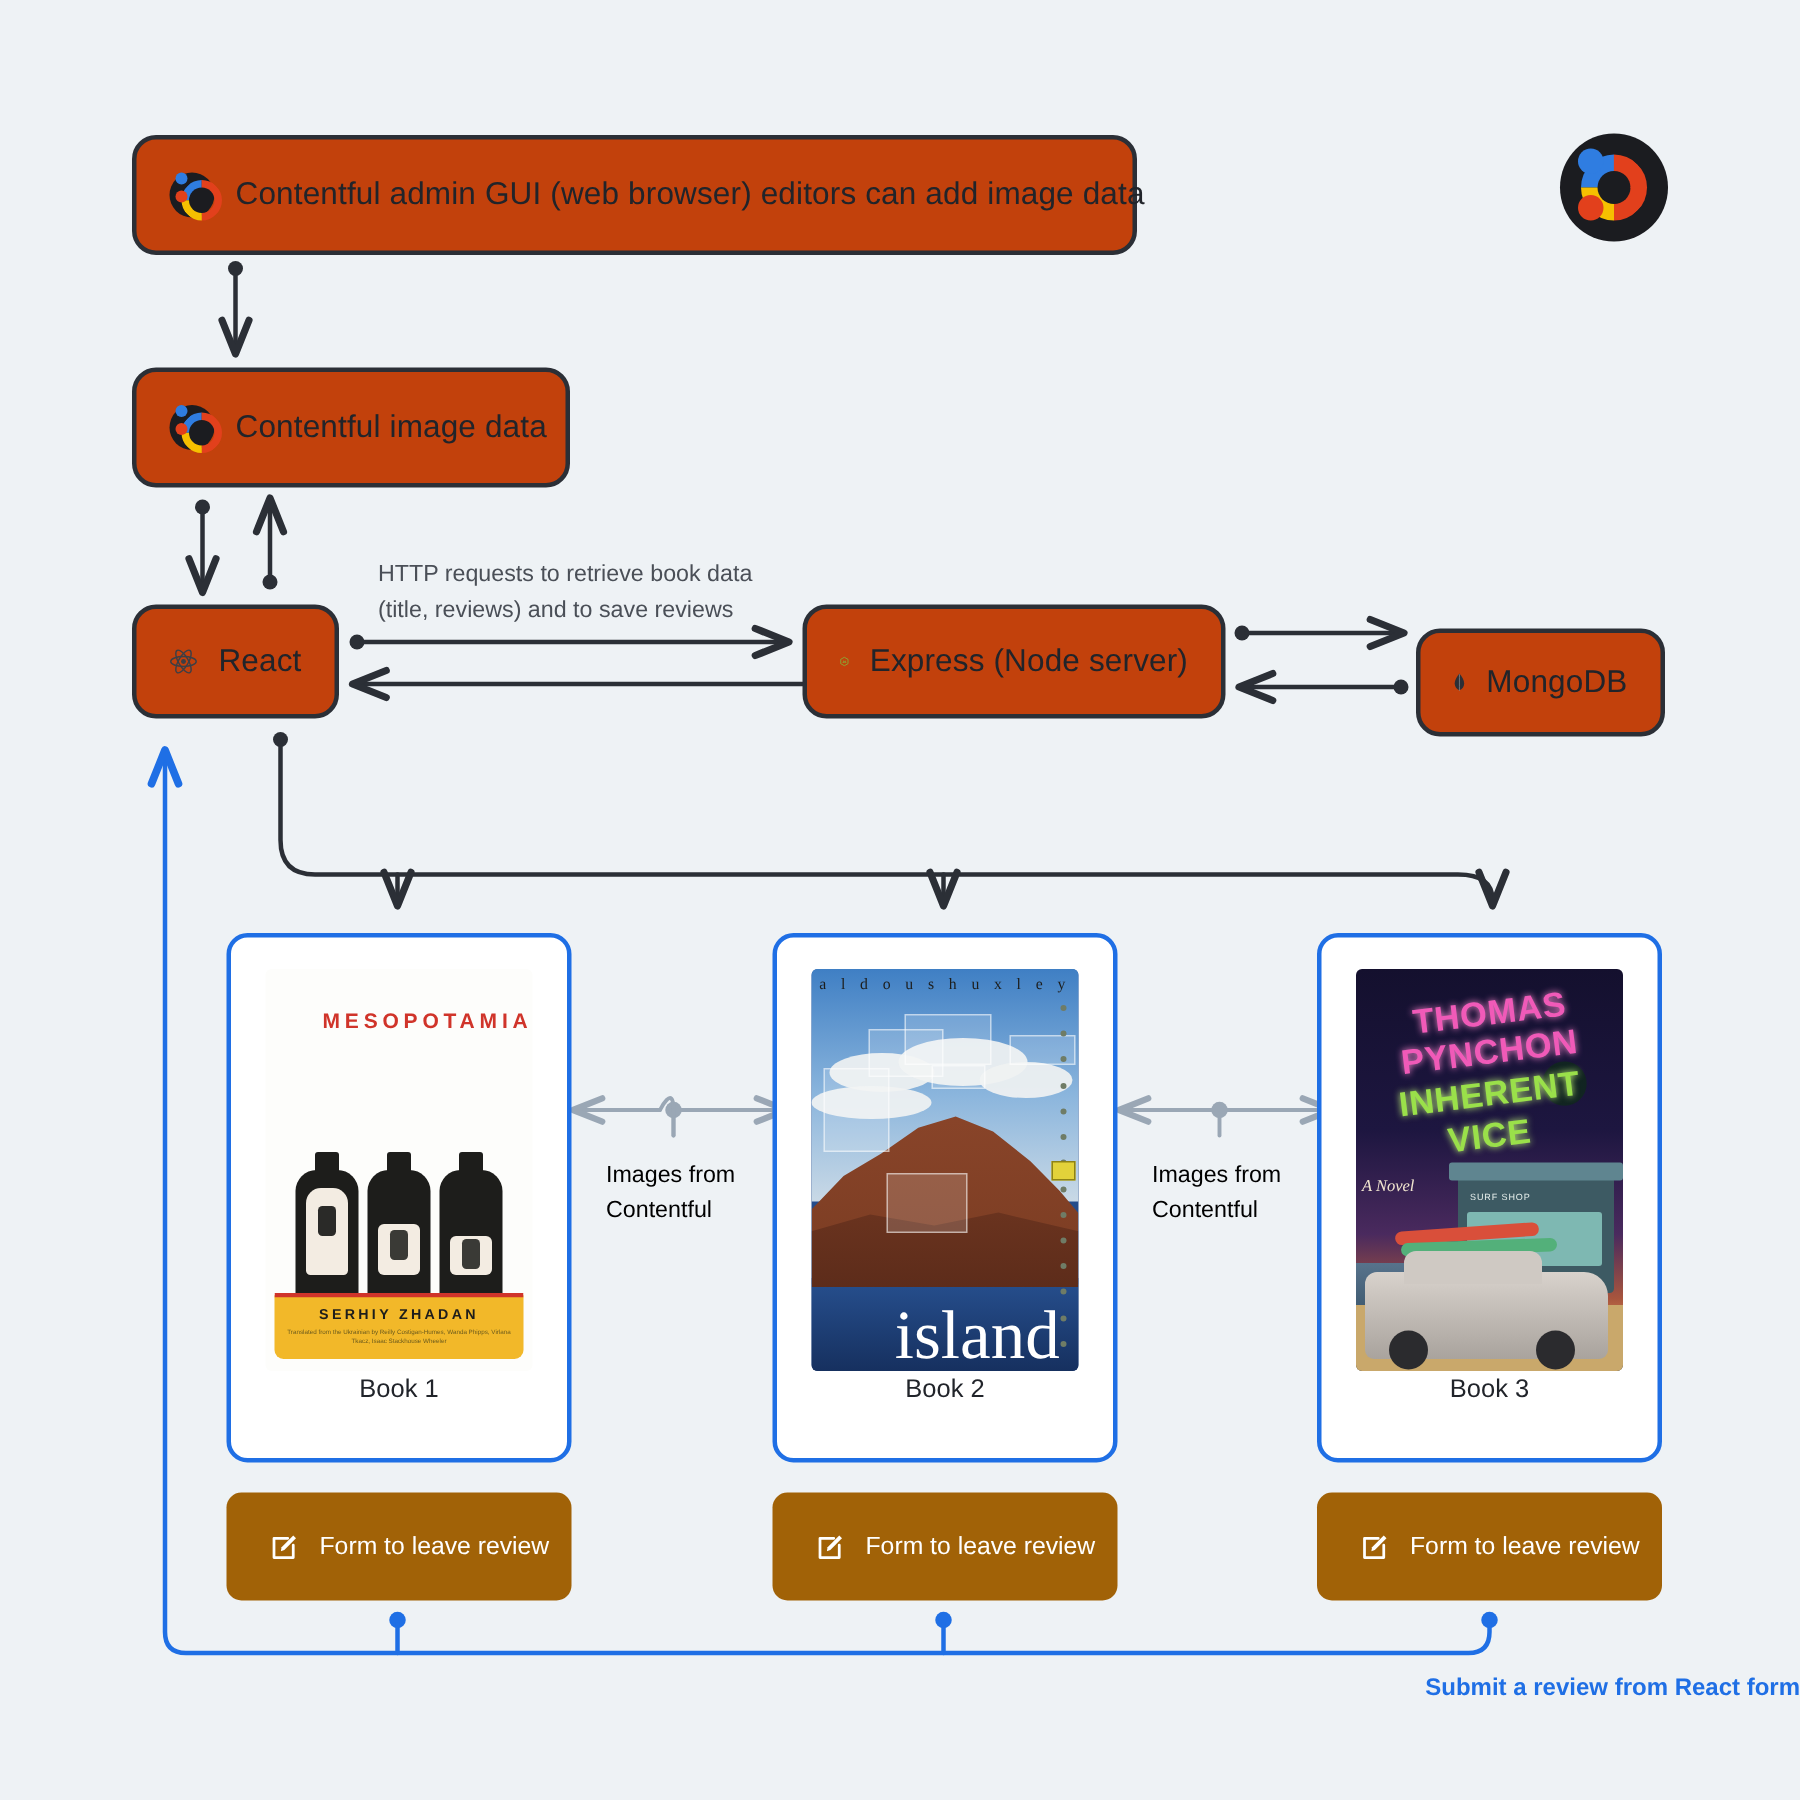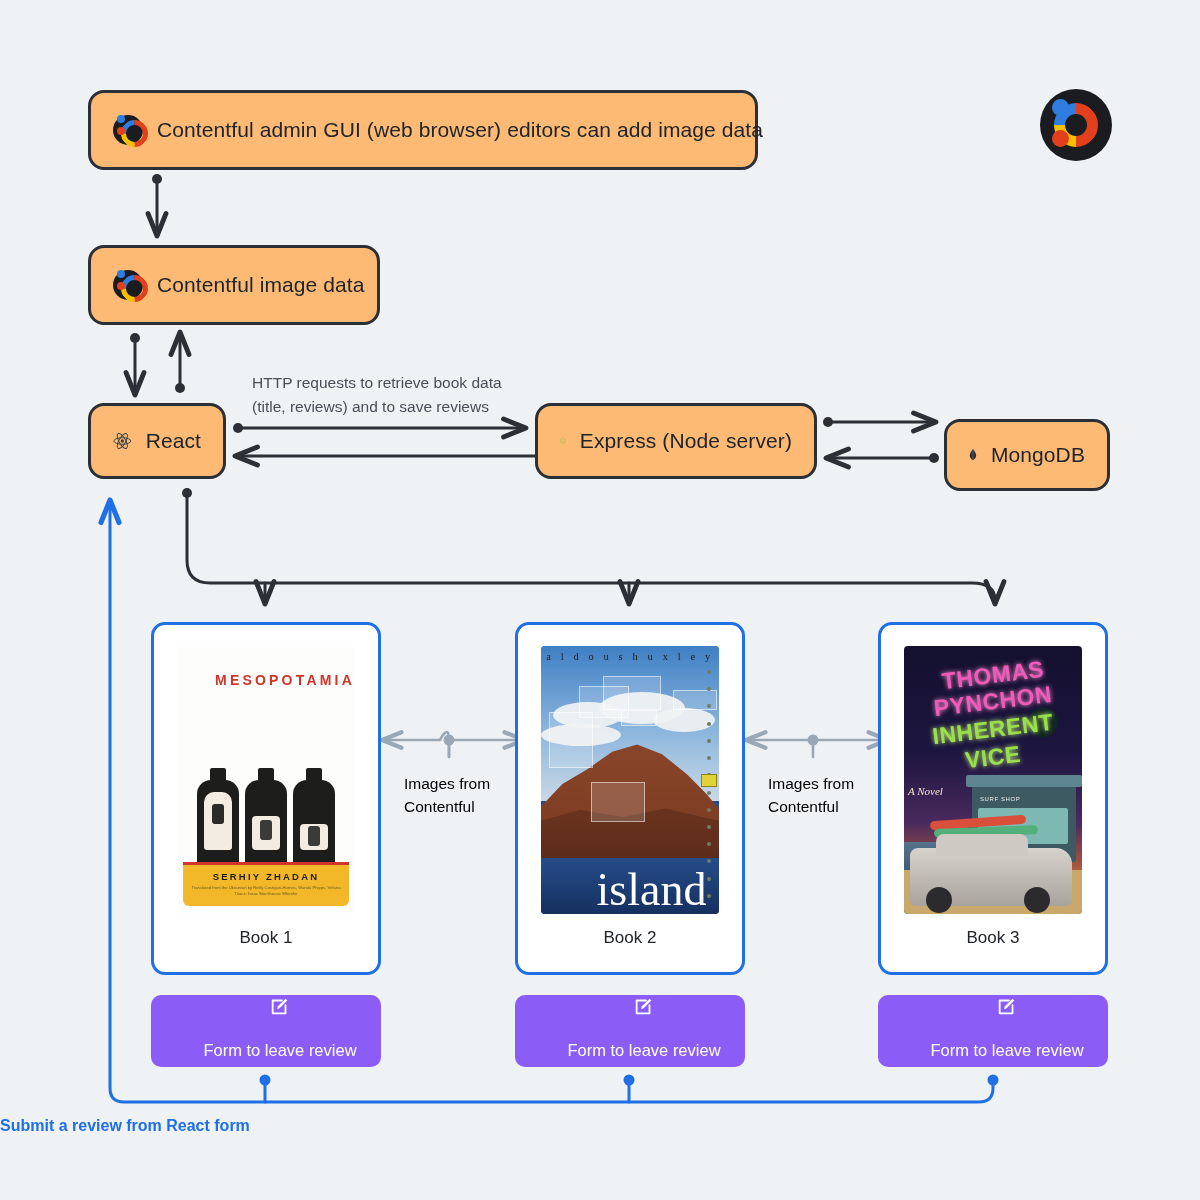--- a/index.html
+++ b/index.html
@@ -9,21 +9,21 @@
     font-family: "Liberation Sans", sans-serif;
     overflow: hidden;
   }
   #stage { position: relative; width: 1200px; height: 1200px; }
 
   svg.wires { position: absolute; inset: 0; width: 1200px; height: 1200px; pointer-events: none; }
 
   
   .node {
     position: absolute;
-    background: #fdba74;
+    background: #c2410c;
     border: 3px solid #2b2f36;
     border-radius: 16px;
     display: flex; align-items: center; gap: 14px;
     padding: 0 22px;
     color: #21242a;
   }
   .node .label { font-size: 21px; letter-spacing: .1px; white-space: nowrap; }
 
   #n-admin  { left: 88px;  top: 90px;  width: 670px; height: 80px; }
   #n-cdata  { left: 88px;  top: 245px; width: 292px; height: 80px; }
@@ -55,28 +55,28 @@
     background: #e2401c; left: 12px; top: 41px; }
 
   
   .wire-label {
     position: absolute; font-size: 15.5px; color: #4a4f57; line-height: 1.55; white-space: pre-line;
   }
   #lbl-http { left: 252px; top: 371px; }
   .lbl-img { position: absolute; font-size: 15.5px; color: #000000; line-height: 1.5; white-space: pre-line; }
   #lbl-img-1 { left: 404px; top: 772px; }
   #lbl-img-2 { left: 768px; top: 772px; }
-  #lbl-submit { position: absolute; left: 0; top: 1117px; width: 1200px; text-align: left;
+  #lbl-submit { position: absolute; left: 0; top: 1117px; width: 1200px; text-align: right;
     font-size: 16px; font-weight: bold; color: #1f6fe5; }
 
   
   .book-card {
     position: absolute; width: 230px; height: 353px; top: 622px;
     background: #fff; border: 3px solid #1f6fe5; border-radius: 14px;
-    display: flex; flex-direction: column; align-items: center; gap: 12px;
+    display: flex; flex-direction: column; align-items: center;
   }
   #card-1 { left: 151px; }
   #card-2 { left: 515px; }
   #card-3 { left: 878px; }
   .cover { width: 178px; height: 268px; margin-top: 21px; border-radius: 4px; overflow: hidden;
            position: relative; }
   .book-title { margin-top: 2px; font-size: 17px; color: #21242a; }
 
   
   .cv1 { background: #fdfdfb; }
@@ -177,23 +177,23 @@
     background: #d94f3a; border-radius: 5px; transform: rotate(-4deg); }
   .cv3 .car .board2 { position: absolute; left: 24px; top: -21px; width: 104px; height: 9px;
     background: #53b07a; border-radius: 5px; transform: rotate(-2deg); }
   .cv3 .car .w1, .cv3 .car .w2 { position: absolute; bottom: -7px; width: 26px; height: 26px;
     border-radius: 50%; background: #2b2b2e; }
   .cv3 .car .w1 { left: 16px; } .cv3 .car .w2 { right: 22px; }
 
   
   .review-btn {
     position: absolute; top: 995px; width: 230px; height: 72px;
-    background: #8b5cf6; border-radius: 10px; color: #fff;
-    display: flex; align-items: center; gap: 24px; padding-left: 28px;
-    font-size: 16.5px; cursor: pointer; border: none; flex-direction: column;
+    background: #a16207; border-radius: 10px; color: #fff;
+    display: flex; align-items: center; gap: 12px; padding-left: 28px;
+    font-size: 16.5px; cursor: pointer; border: none;
   }
   #btn-1 { left: 151px; } #btn-2 { left: 515px; } #btn-3 { left: 878px; }
   .pencil { width: 22px; height: 22px; flex: 0 0 auto; }
 </style>
 </head>
 <body>
 
 <div id="stage">
 
   <svg class="wires" viewBox="0 0 1200 1200">

